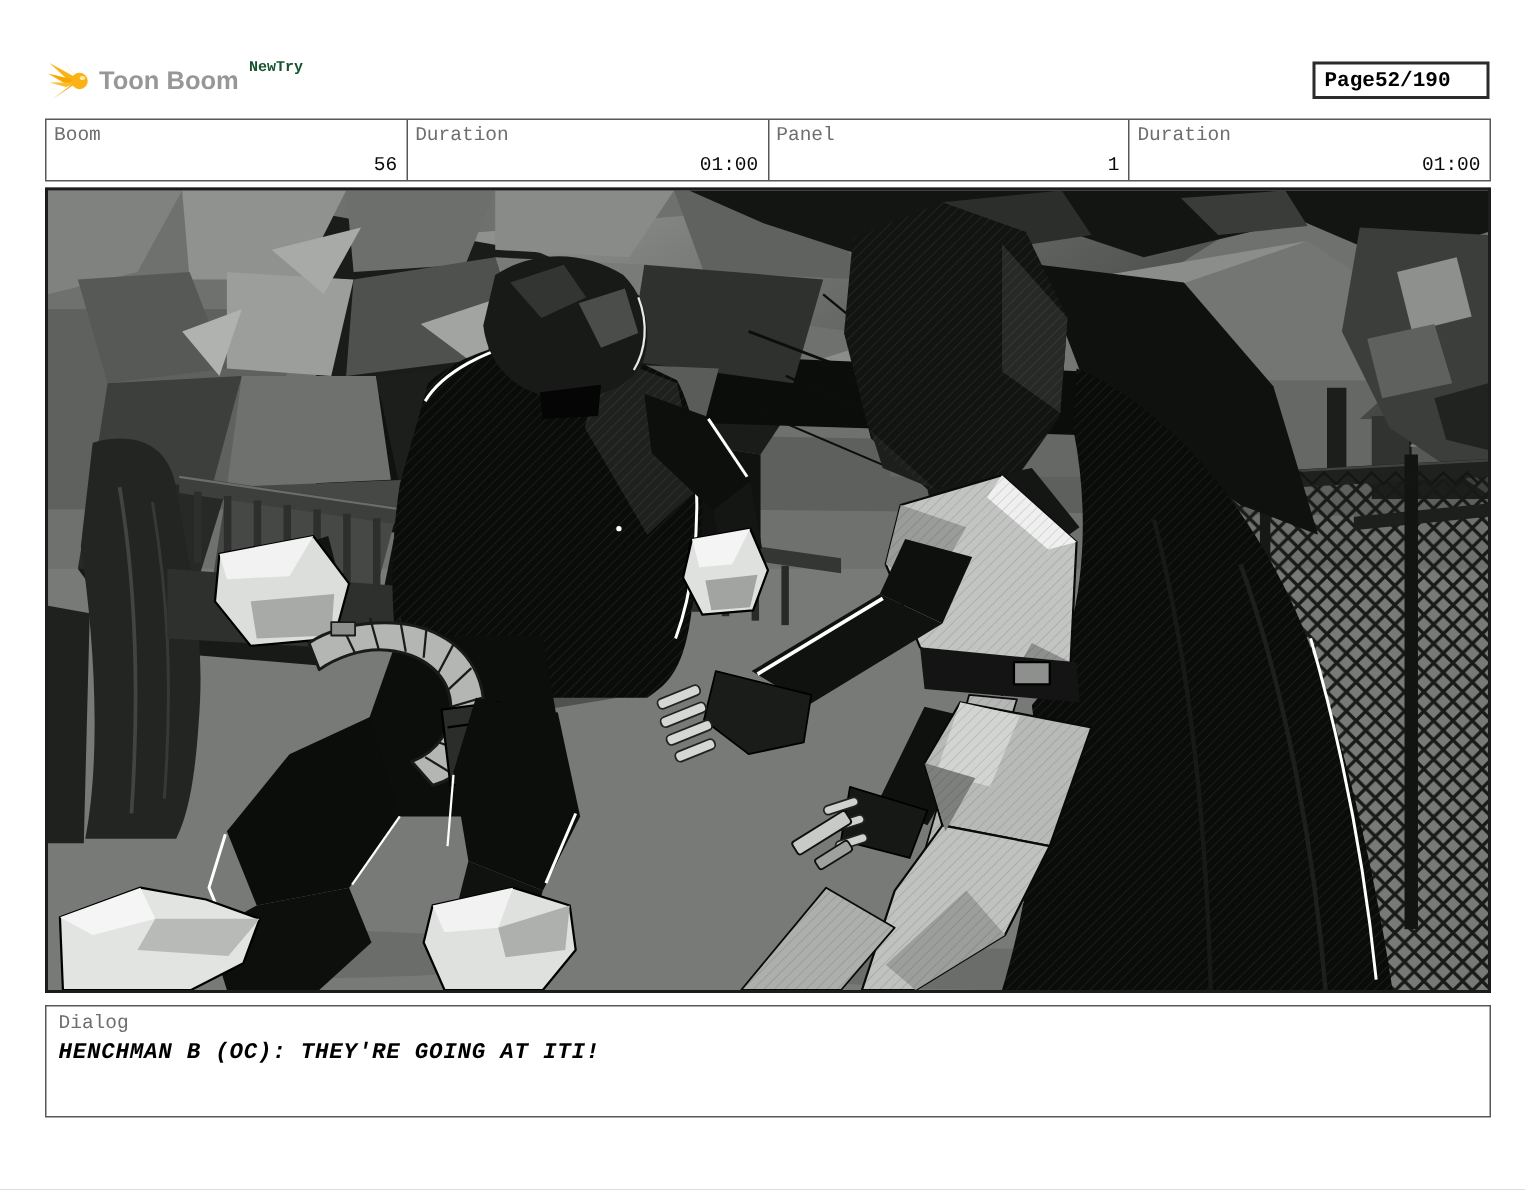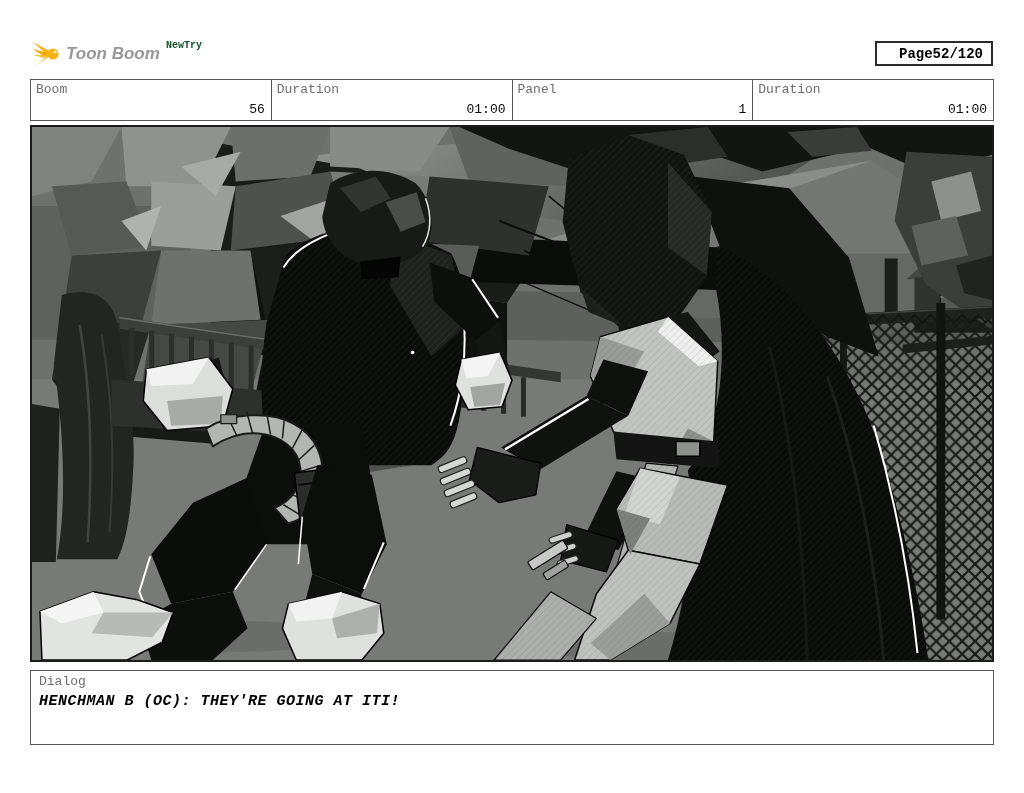--- a/index.html
+++ b/index.html
@@ -3,27 +3,27 @@
 <meta charset="utf-8">
 <style>
   * { margin:0; padding:0; box-sizing:border-box; }
   html,body { width:1024px; height:793px; background:#ffffff; position:relative;
               font-family:"Liberation Mono","DejaVu Sans Mono",monospace; }
 
   
   .header { position:absolute; left:0; top:0; width:1024px; height:79px; }
   .logo { position:absolute; left:32px; top:39px; width:30px; height:30px; }
   .brand { position:absolute; left:66px; top:44px;
-           font-family:"Liberation Sans",sans-serif; font-style:italic; font-weight:bold;
+           font-family:"Liberation Sans",sans-serif; font-weight:bold;
            font-size:17px; color:#979797; letter-spacing:0px; }
   .project-title { position:absolute; left:166px; top:40px; font-weight:bold;
                    font-size:10px; color:#14532d; }
   .page-box { position:absolute; left:875px; top:41px; width:118px; height:25px;
               border:2px solid #2b2b2b; display:flex; 
-              align-items:center; padding:0 22px; font-weight:bold; font-size:14px; color:#000; }
+              align-items:center; padding:0 6px; font-weight:bold; font-size:14px; color:#000; }
 
   
   .info-row { position:absolute; left:30px; top:79px; width:964px; height:42px;
               border:1px solid #585858; display:flex; background:#fff; }
   .info-cell { flex:1; position:relative; border-left:1px solid #585858; }
   .info-cell:first-child { border-left:none; }
   .info-label { position:absolute; left:5px; top:2px; font-size:13px; color:#6e6e6e; }
   .info-value { position:absolute; right:6px; bottom:3px; font-size:13px; color:#0a0a0a; }
 
   
@@ -48,21 +48,21 @@
     <polygon points="21,16 1,16 12,19" fill="#FCBD2C"></polygon>
     <polygon points="21,15 3,27 15,18" fill="#F9A602"></polygon>
     <polygon points="21,14 9,1 18,11" fill="#FCBD2C"></polygon>
     <circle cx="21" cy="15" r="5.5" fill="#FBB215"></circle>
     <ellipse cx="23" cy="13" rx="1.8" ry="1.4" fill="#FDE9A8"></ellipse>
   </svg>
   <div class="brand">Toon Boom</div>
   <div class="project-title">NewTry</div>
   <div class="page-box">
     <span>Page</span>
-    <span>52/120</span>
+    <span>52/190</span>
   </div>
 </div>
 
 <div class="info-row">
   <div class="info-cell">
     <span class="info-label">Boom</span>
     <span class="info-value">56</span>
   </div>
   <div class="info-cell">
     <span class="info-label">Duration</span>

